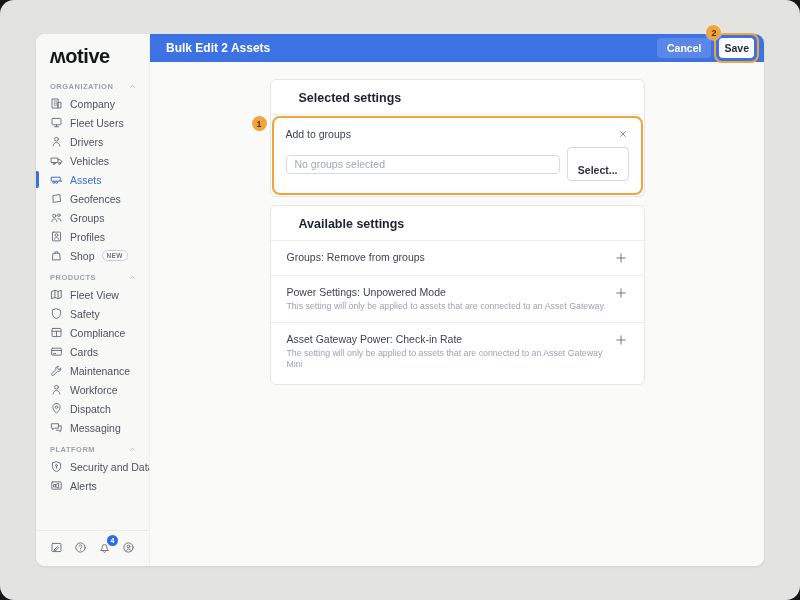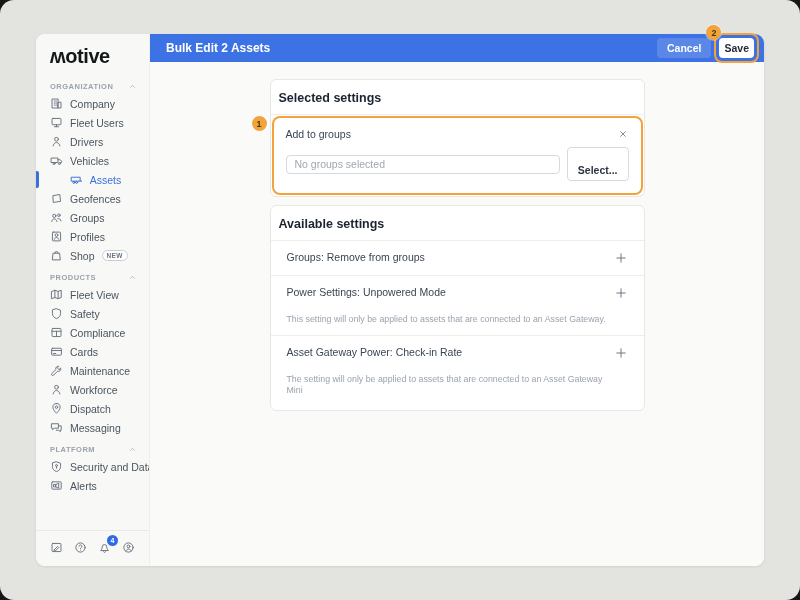--- a/index.html
+++ b/index.html
@@ -8,56 +8,56 @@
   
   .sidebar{width:113px;flex:0 0 113px;background:#F8F8F6;border-right:1px solid #EEEEEB;border-radius:9px 0 0 9px;display:flex;flex-direction:column;overflow:hidden;}
   .logo{padding:11px 14px 6px;font-size:20px;font-weight:700;color:#14171A;letter-spacing:-0.4px;}
   .nav{flex:1;overflow:hidden;}
   .nav-section-header{display:flex;align-items:center;justify-content:space-between;padding:8px 12px 3px 14px;}
   .nav-section-label{font-size:7.5px;font-weight:700;letter-spacing:0.5px;color:#9AA2AC;}
   .nav-section-header .chev{color:#9AA2AC;display:flex;}
   .nav-item{display:flex;align-items:center;gap:7px;height:19px;padding:0 8px 0 14px;color:#4A5560;cursor:pointer;position:relative;}
   .nav-item .ni-icon{display:flex;align-items:center;color:#6B7480;flex:0 0 13px;}
   .nav-item .ni-label{font-size:10.5px;white-space:nowrap;}
-  .nav-item.active{color:#3B6FD9;justify-content:center;}
+  .nav-item.active{color:#3B6FD9;}
   .nav-item.active .ni-icon{color:#3B6FD9;}
   .nav-item.active::before{content:"";position:absolute;left:0;top:1px;bottom:1px;width:2.5px;background:#3B6FD9;border-radius:0 2px 2px 0;}
   .new-badge{font-size:6.5px;font-weight:700;color:#6B7480;border:1px solid #C9CDD2;border-radius:7px;padding:1px 4px;letter-spacing:0.3px;background:#FFFFFF;}
   .sidebar-footer{border-top:1px solid #E9E9E6;padding:10px 14px 12px;display:flex;align-items:center;justify-content:space-between;}
   .foot-icon{position:relative;color:#6B7480;display:flex;cursor:pointer;}
   .notif-badge{position:absolute;top:-6px;right:-7px;background:#2F6BE4;color:#fff;font-size:7px;font-weight:700;min-width:11px;height:11px;border-radius:6px;display:flex;align-items:center;justify-content:center;}
   
   .main{flex:1;display:flex;flex-direction:column;background:#FAFAF8;border-radius:0 9px 9px 0;}
   .topbar{height:28px;flex:0 0 28px;background:#3C72E4;border-radius:0 9px 0 0;display:flex;align-items:center;justify-content:space-between;padding:0 10px 0 16px;}
   .topbar-title{color:#FFFFFF;font-size:12px;font-weight:700;}
   .topbar-actions{display:flex;align-items:center;gap:8px;}
   .btn-cancel{background:rgba(255,255,255,0.16);color:#FFFFFF;font-size:10.5px;font-weight:700;border:none;border-radius:4px;padding:4px 10px;cursor:pointer;font-family:inherit;}
   .save-wrap{position:relative;display:inline-block;}
   .btn-save{background:#FFFFFF;color:#1F2937;font-size:10.5px;font-weight:700;border:none;border-radius:4px;padding:4px 5px;cursor:pointer;font-family:inherit;position:relative;z-index:1;}
   .save-ring{position:absolute;inset:-5px;border:2.5px solid #F2A33C;border-radius:8px;pointer-events:none;z-index:2;}
   .step-badge{width:15px;height:15px;border-radius:50%;background:#F2A93C;color:#4D3A05;font-size:9px;font-weight:700;display:flex;align-items:center;justify-content:center;box-shadow:0 0 0 1px rgba(255,255,255,0.35);}
   .badge-2{position:absolute;left:-13px;top:-13px;z-index:3;}
   
   .content{flex:1;overflow:hidden;padding-top:17px;}
   .card{width:375px;margin:0 auto;background:#FFFFFF;border:1px solid #E7E7E4;border-radius:6px;box-sizing:border-box;}
-  .card-header{padding:11px 8px 9px;font-size:12.5px;font-weight:700;color:#1B2430;border-bottom:1px solid #EEEEEC;}
+  .card-header{padding:11px 28px 9px;font-size:12.5px;font-weight:700;color:#1B2430;border-bottom:1px solid #EEEEEC;}
   .highlight-box{position:relative;margin:1px;border:2.5px solid #F2A33C;border-radius:8px;padding:10px 12px 12px;}
   .badge-1{position:absolute;left:-22px;top:-2px;}
   .hl-label-row{display:flex;align-items:center;justify-content:space-between;margin-bottom:7px;}
   .hl-label{font-size:10.5px;color:#3A4654;}
   .close-btn{color:#6B7480;display:flex;cursor:pointer;padding:1px;}
   .hl-controls{display:flex;align-items:center;gap:7px;}
   .groups-input{flex:1;height:19px;border:1px solid #D6D9DD;border-radius:4px;padding:0 8px;font-size:10.5px;color:#3A4654;font-family:inherit;background:#FFFFFF;box-sizing:border-box;}
   .groups-input::placeholder{color:#A0A8B1;}
   .btn-select{height:19px;background:#FFFFFF;border:1px solid #D6D9DD;border-radius:4px;font-size:10.5px;font-weight:700;color:#2A3440;padding:16px 10px;cursor:pointer;font-family:inherit;}
   .card-available{margin-top:8px;}
   .setting-row{display:flex;justify-content:space-between;align-items:flex-start;padding:10px 16px;border-bottom:1px solid #EEEEEC;}
   .setting-row:last-child{border-bottom:none;padding-bottom:14px;}
   .setting-title{font-size:10.5px;color:#3A4654;line-height:13px;}
-  .setting-desc{font-size:8.8px;color:#9AA3AD;line-height:11px;margin-top:15px;}
+  .setting-desc{font-size:8.8px;color:#9AA3AD;line-height:11px;margin-top:2px;}
   .plus-btn{color:#6B7480;display:flex;cursor:pointer;margin-top:0px;flex:0 0 auto;}
 </style>
 </head>
 <body>
 
 <div class="screen">
   <div class="window">
 
     <aside class="sidebar">
       <div class="logo">ʍotive</div>

